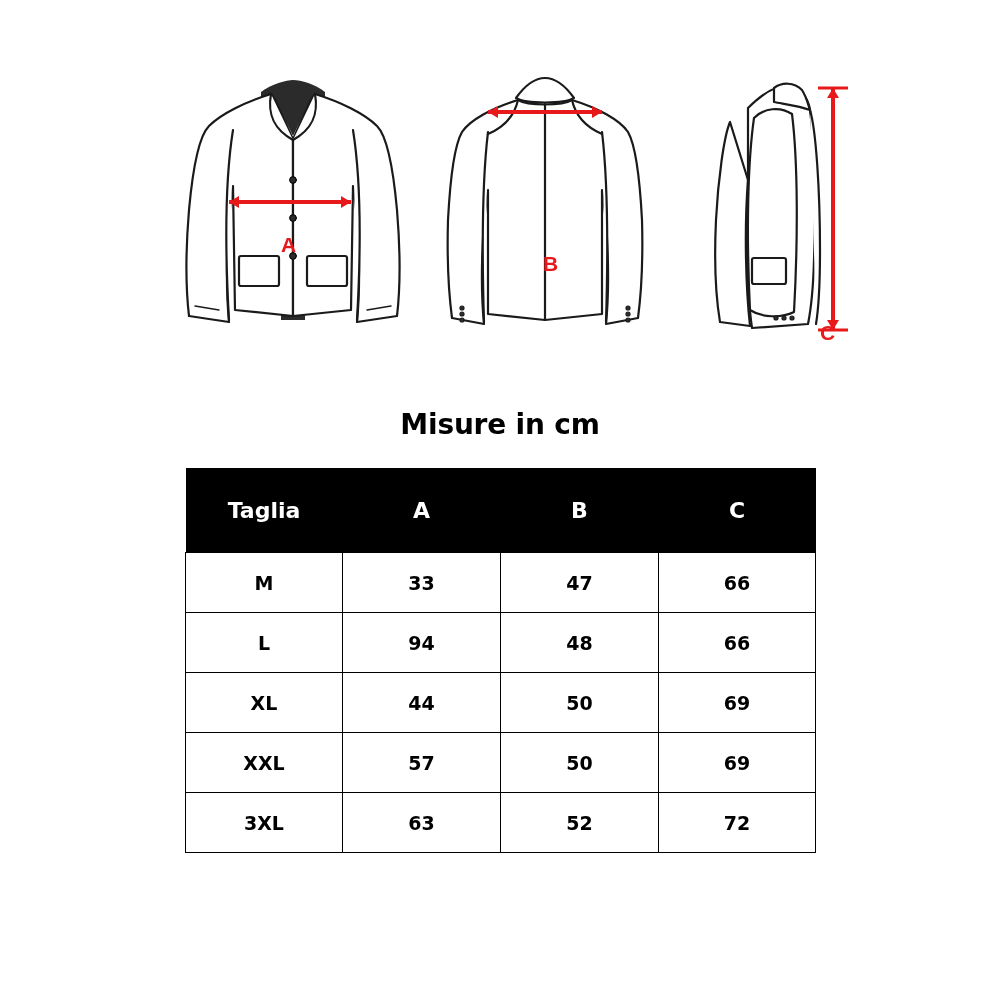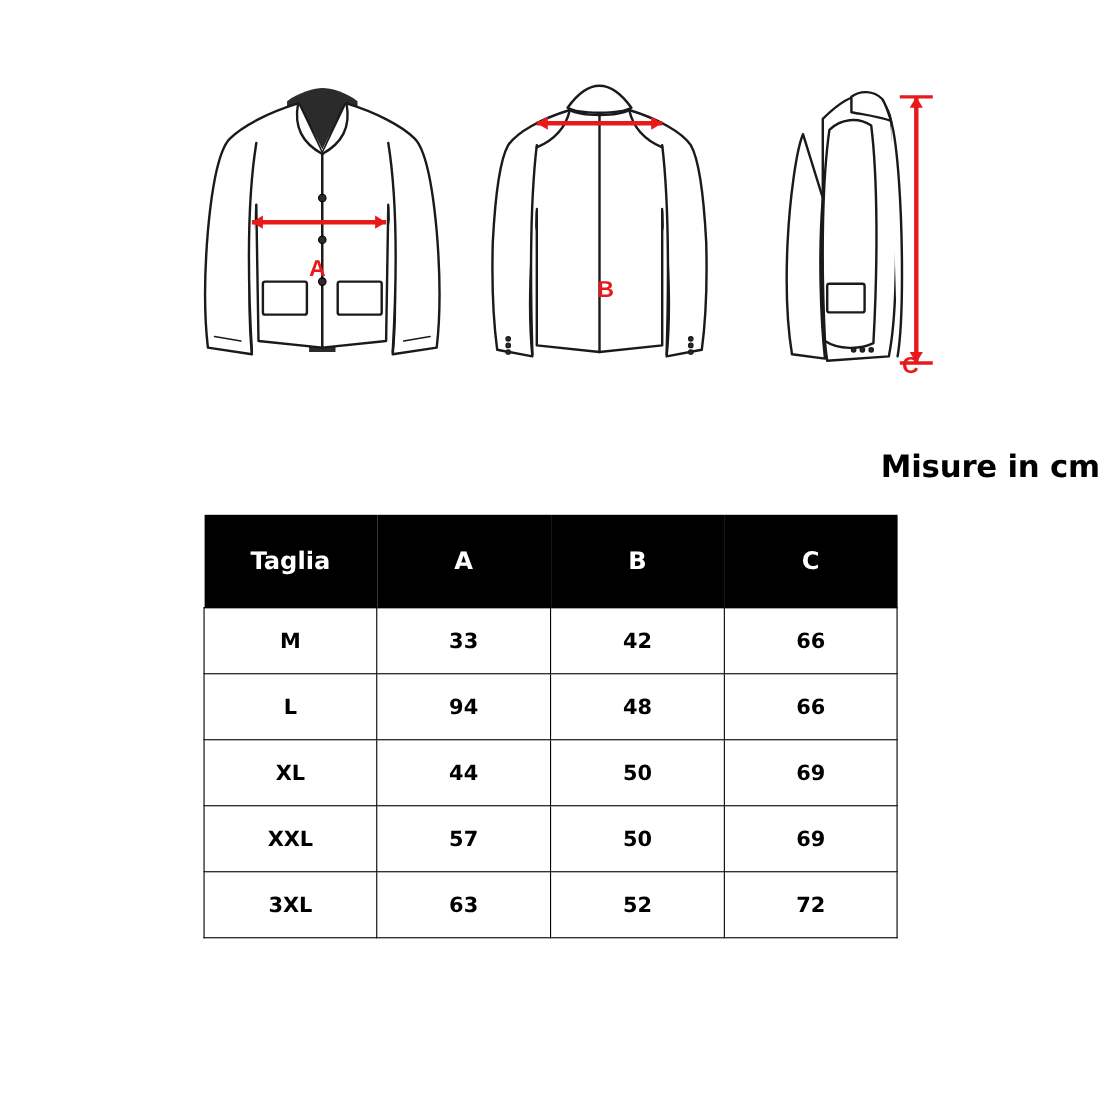--- a/index.html
+++ b/index.html
@@ -48,21 +48,21 @@
   .letter-a { left: 281px; top: 163px; }
   .letter-b { left: 543px; top: 182px; }
   .letter-c { left: 820px; top: 251px; }
 
   
   .caption {
     position: absolute;
     left: 0;
     top: 408px;
     width: 1000px;
-    text-align: right;
+    text-align: center;
     font-size: 28px;
     font-weight: bold;
     font-family: "DejaVu Sans", sans-serif;
     letter-spacing: -0.2px;
   }
 
   
   .size-table {
     position: absolute;
     left: 185px;
@@ -228,21 +228,21 @@
         <th>Taglia</th>
         <th>A</th>
         <th>B</th>
         <th>C</th>
       </tr>
     </thead>
     <tbody>
       <tr>
         <td class="size-col">M</td>
         <td>33</td>
-        <td>42</td>
+        <td>47</td>
         <td>66</td>
       </tr>
       <tr>
         <td class="size-col">L</td>
         <td>94</td>
         <td>48</td>
         <td>66</td>
       </tr>
       <tr>
         <td class="size-col">XL</td>

